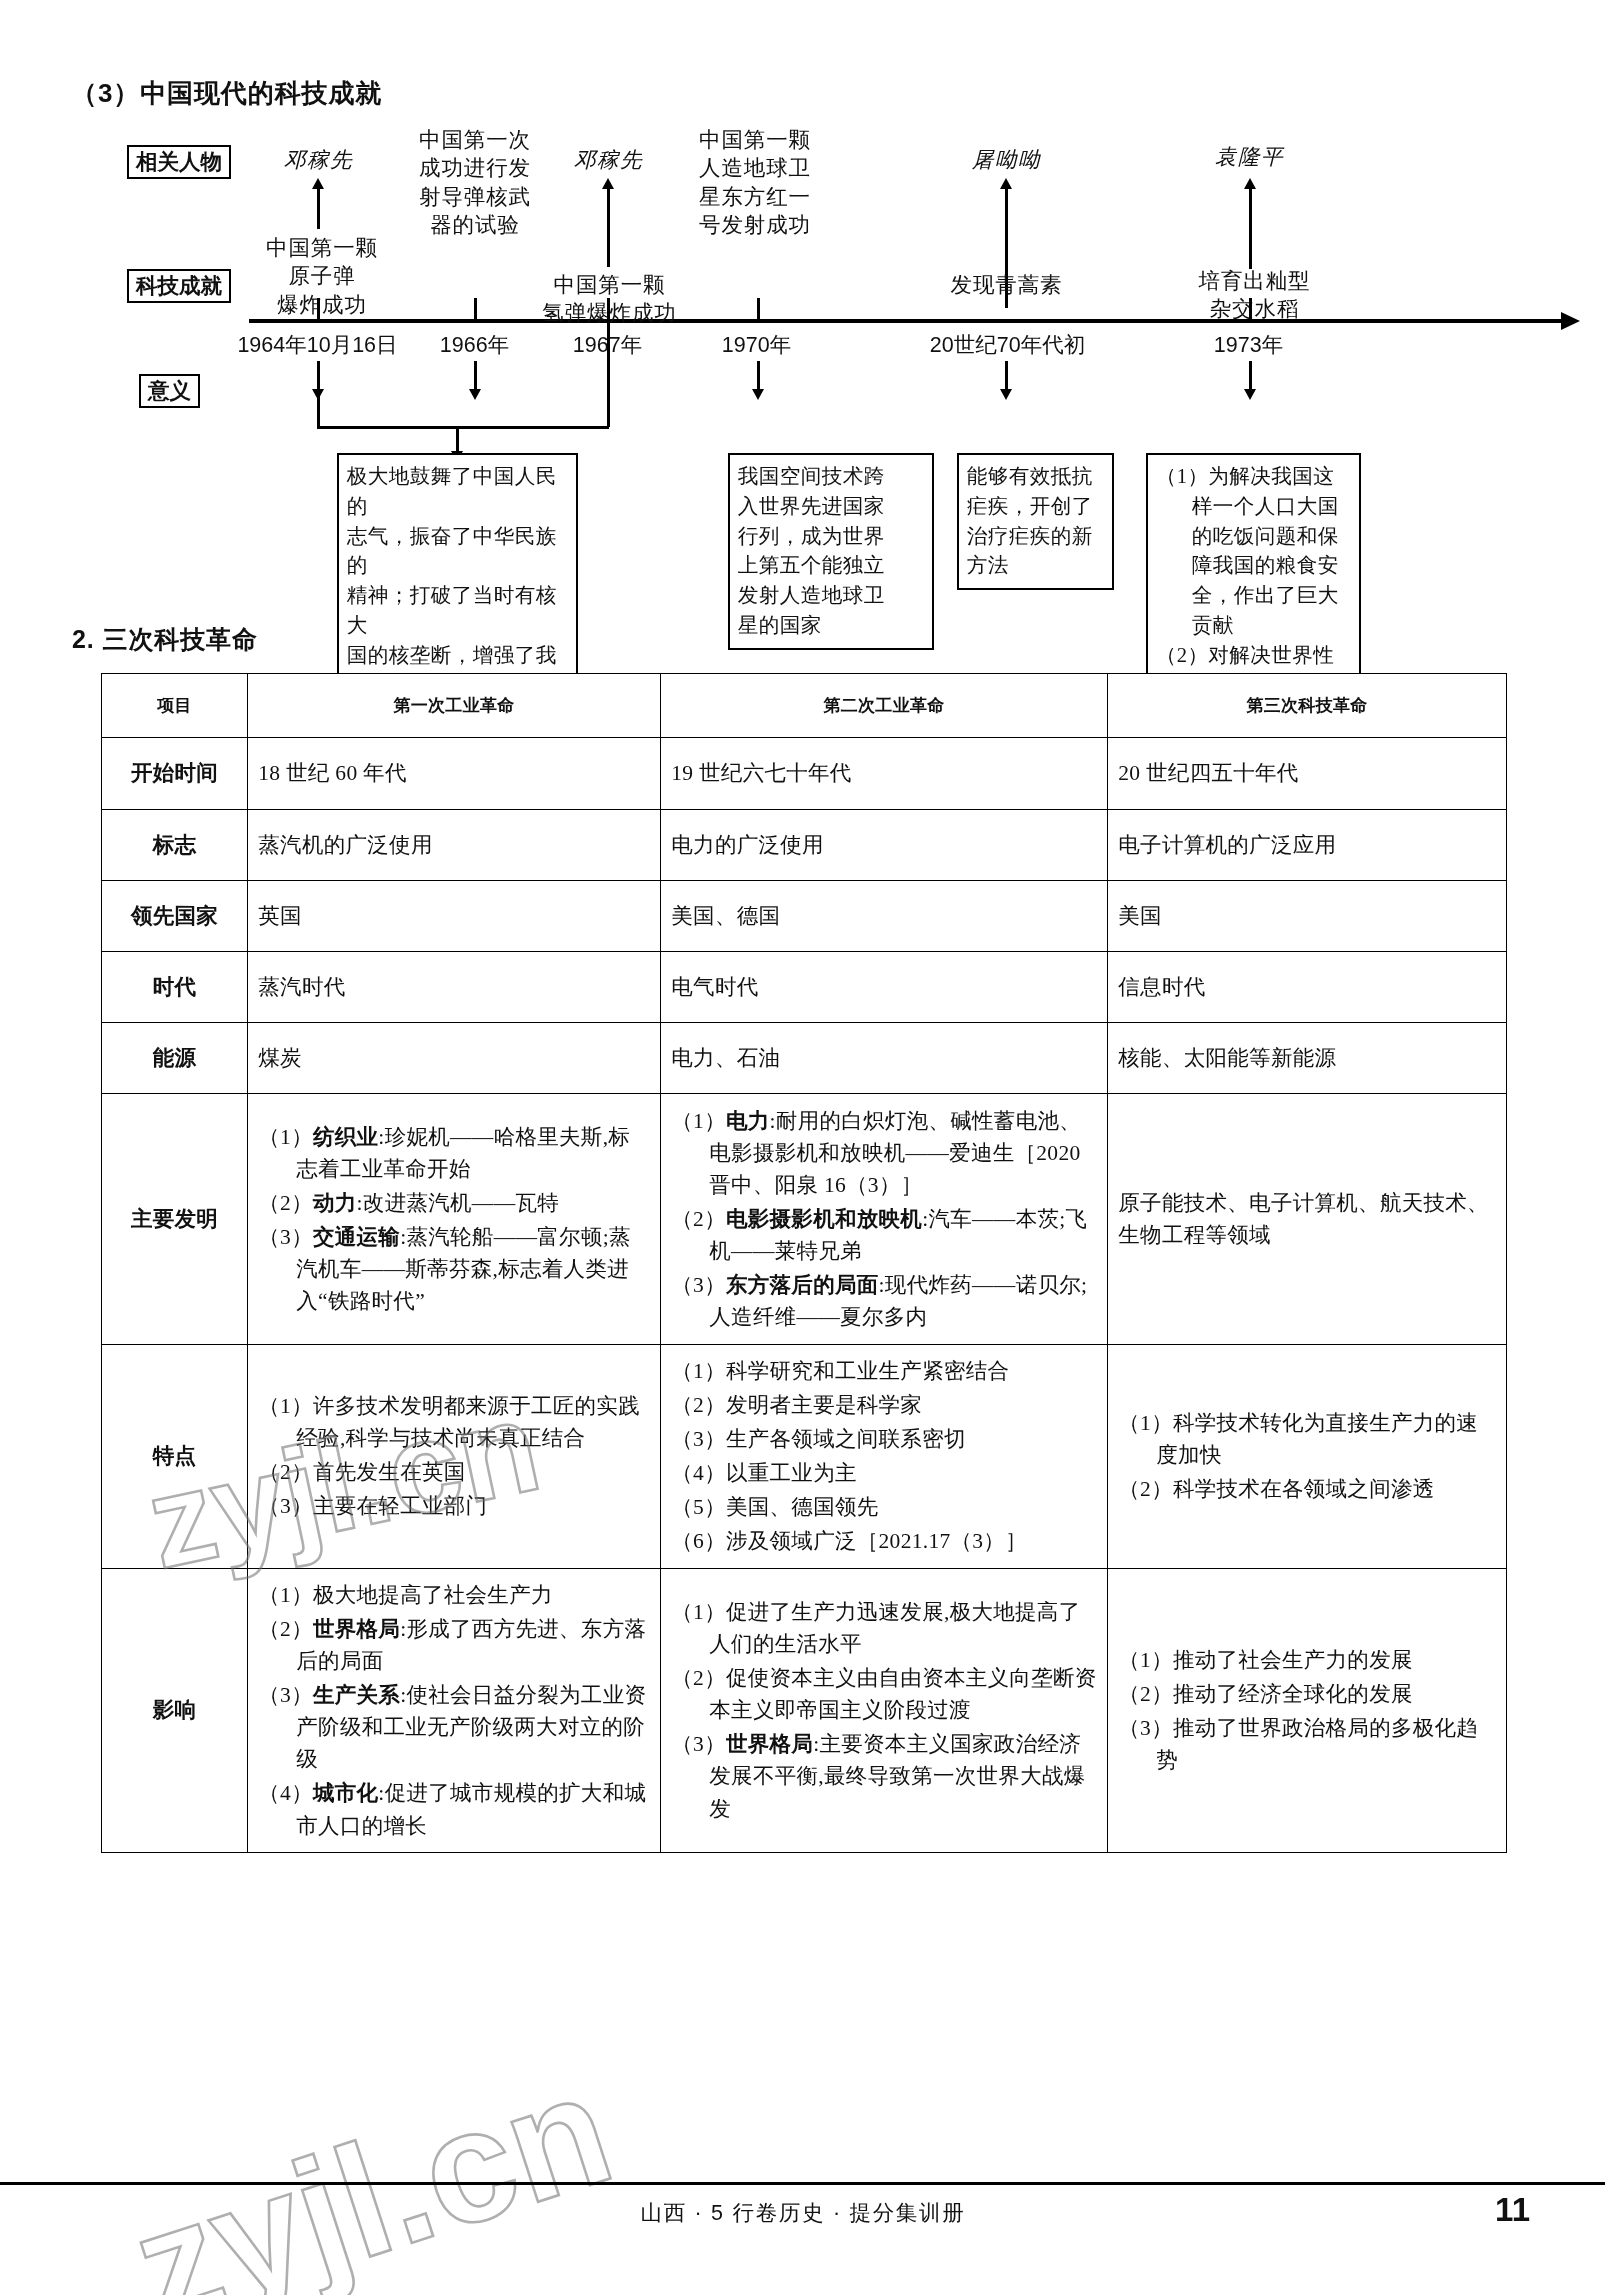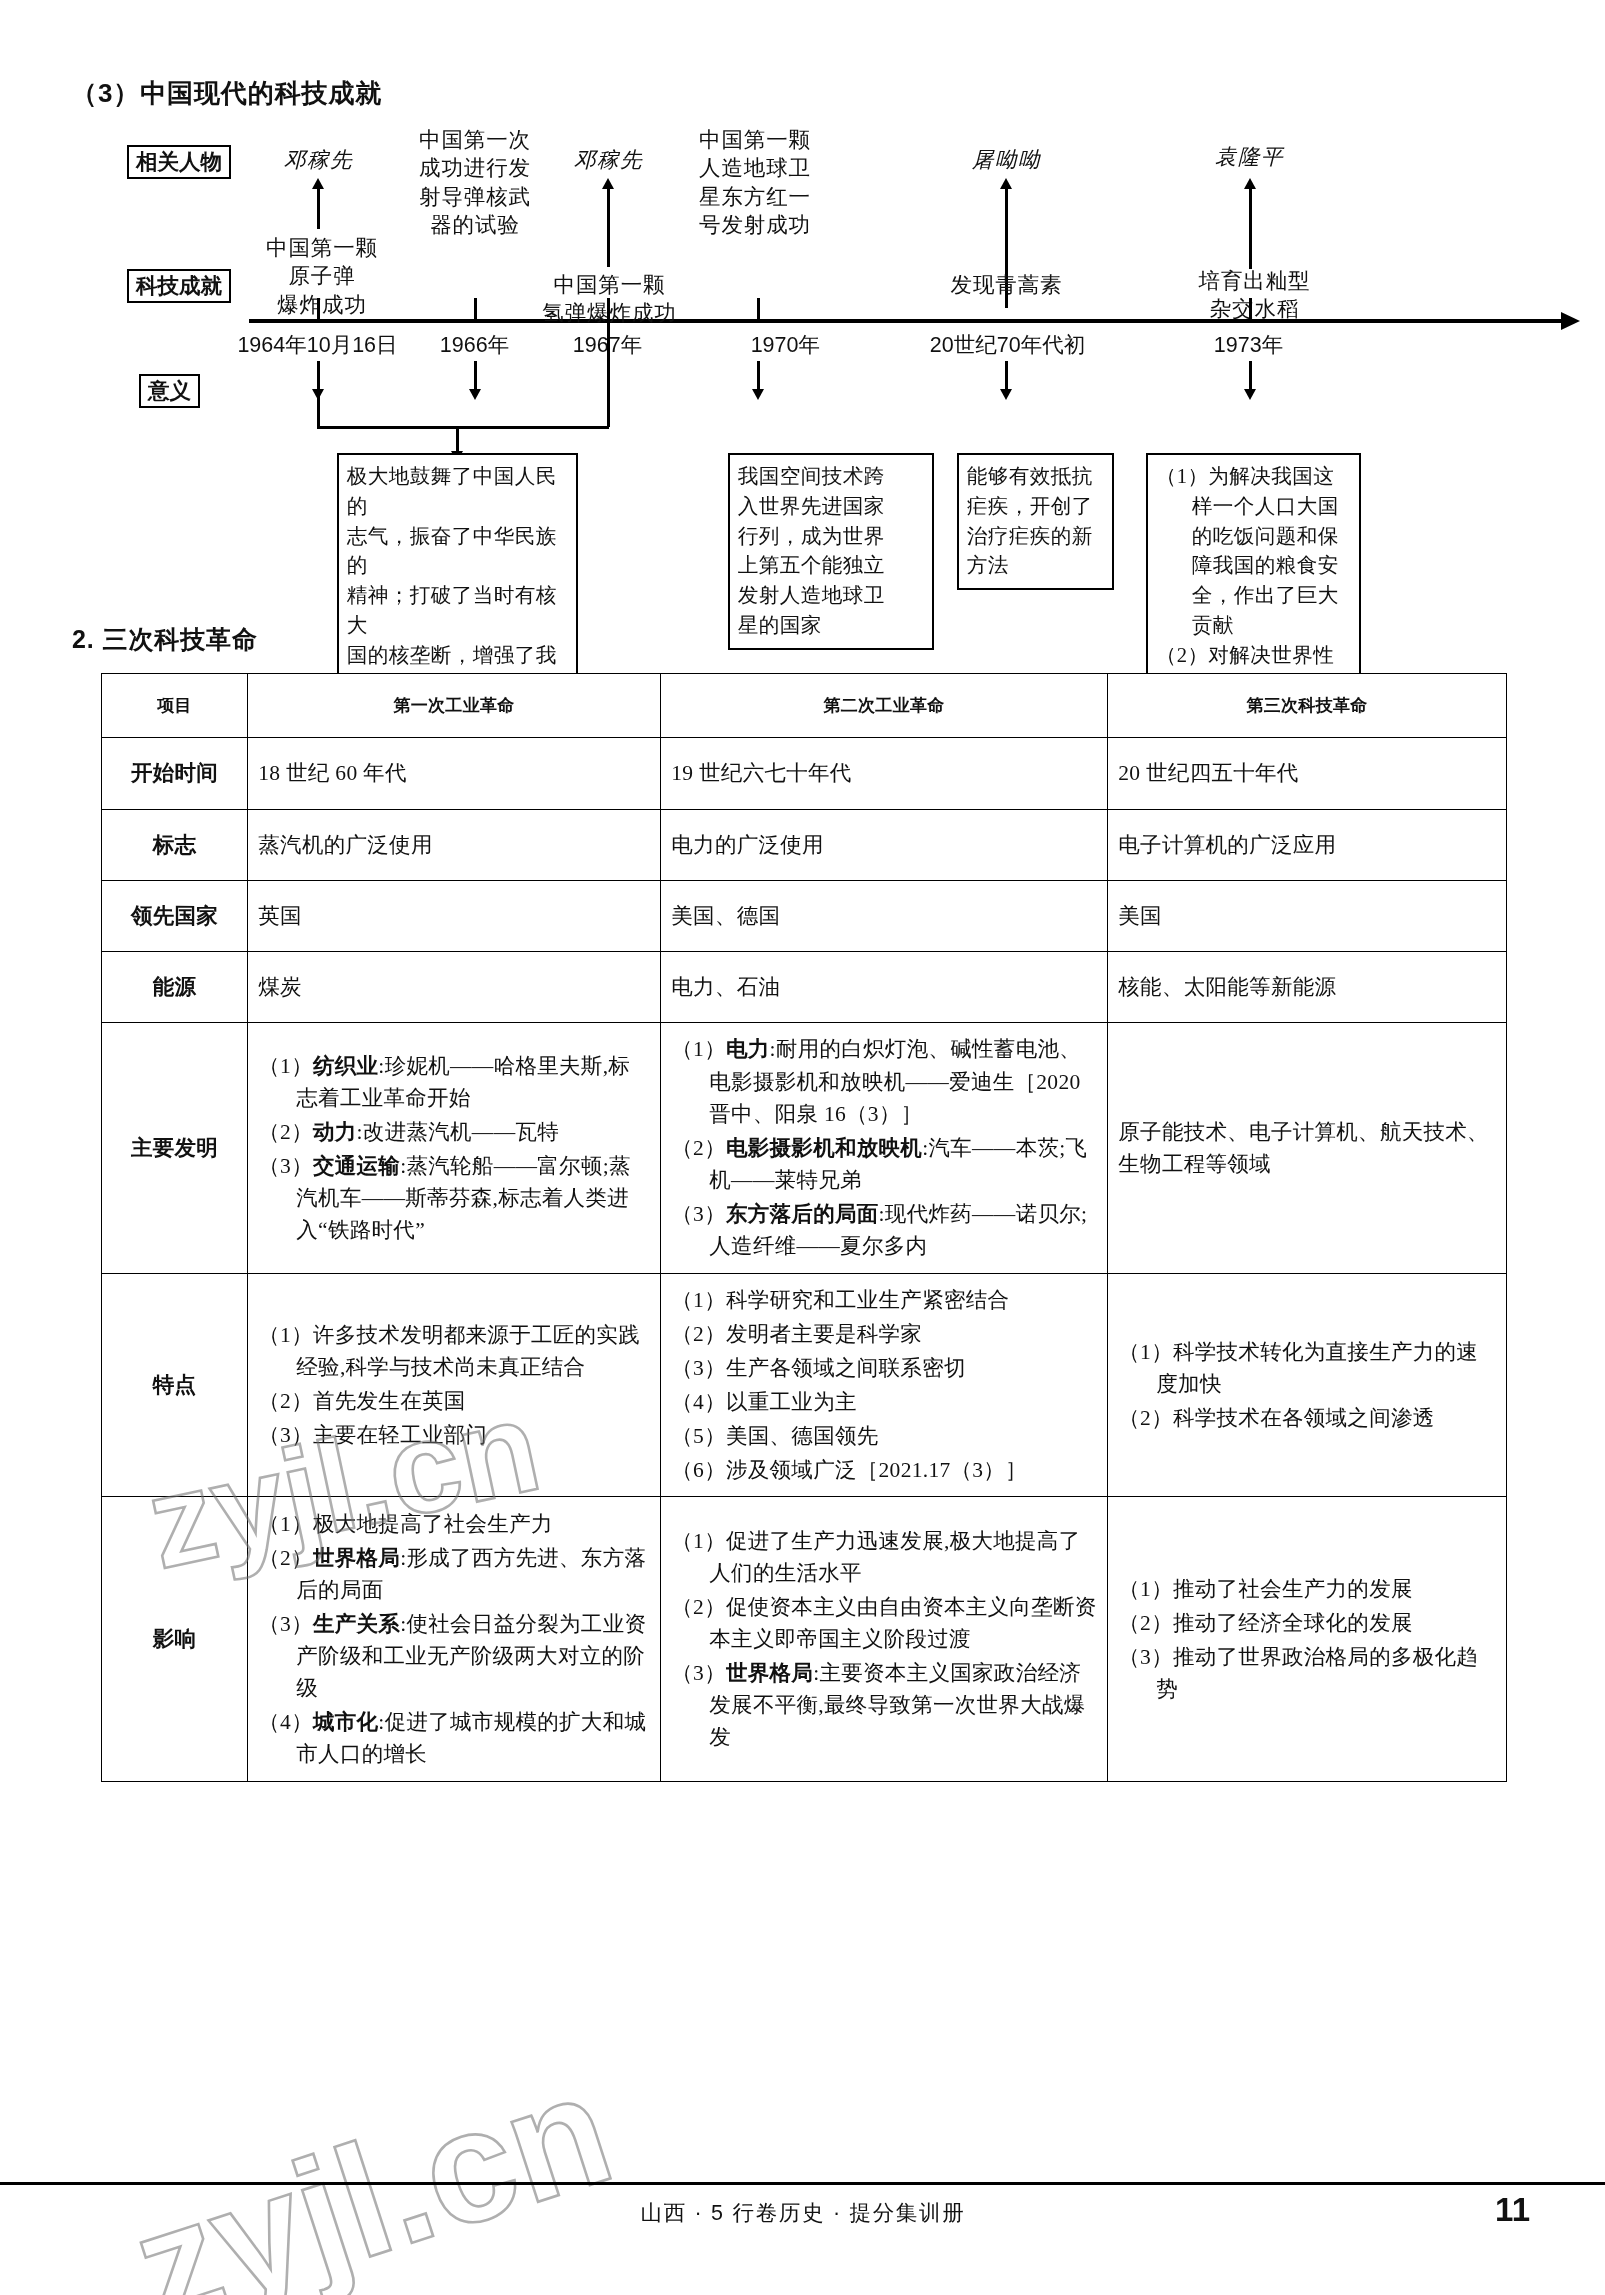--- a/index.html
+++ b/index.html
@@ -319,21 +319,21 @@
     <div class="tl-achv" style="left:538px; top:159px; width:143px;">
       中国第一颗<br>氢弹爆炸成功
     </div>
     <div class="stem" style="left:607px; top:186px; height:22.4px;"></div>
     <div class="tl-date" style="left:544px; top:218px; width:127px;">1967年</div>
 
     <div class="tl-achv" style="left:681px; top:13.8px; width:148px;">
       中国第一颗<br>人造地球卫<br>星东方红一<br>号发射成功
     </div>
     <div class="stem" style="left:757px; top:186px; height:22.4px;"></div>
-    <div class="tl-date" style="left:693px; top:218px; width:127px;text-align:right;">1970年</div>
+    <div class="tl-date" style="left:693px; top:218px; width:127px;">1970年</div>
     <div class="downarrow" style="left:757px; top:249px; height:29px;"></div>
 
     <div class="tl-person" style="left:959px; top:33px; width:95px;">屠呦呦</div>
     <div class="uparrow" style="left:1005px; top:76px; height:120px;"></div>
     <div class="tl-achv" style="left:925px; top:159px; width:163px;">发现青蒿素</div>
     <div class="tl-date" style="left:900px; top:218px; width:215px;">20世纪70年代初</div>
     <div class="downarrow" style="left:1005px; top:249px; height:29px;"></div>
 
     <div class="tl-person" style="left:1202px; top:30px; width:95px;">袁隆平</div>
     <div class="uparrow" style="left:1249px; top:76px; height:81px;"></div>
@@ -412,20 +412,26 @@
         <td class="cell">电子计算机的广泛应用</td>
       </tr>
 
       <tr class="short">
         <td class="rowhead">领先国家</td>
         <td class="cell">英国</td>
         <td class="cell">美国、德国</td>
         <td class="cell">美国</td>
       </tr>
 
+      <tr class="short">
+        <td class="rowhead">时代</td>
+        <td class="cell">蒸汽时代</td>
+        <td class="cell">电气时代</td>
+        <td class="cell">信息时代</td>
+      </tr>
 
       <tr class="short">
         <td class="rowhead">能源</td>
         <td class="cell">煤炭</td>
         <td class="cell">电力、石油</td>
         <td class="cell">核能、太阳能等新能源</td>
       </tr>
 
       <tr>
         <td class="rowhead">主要发明</td>

